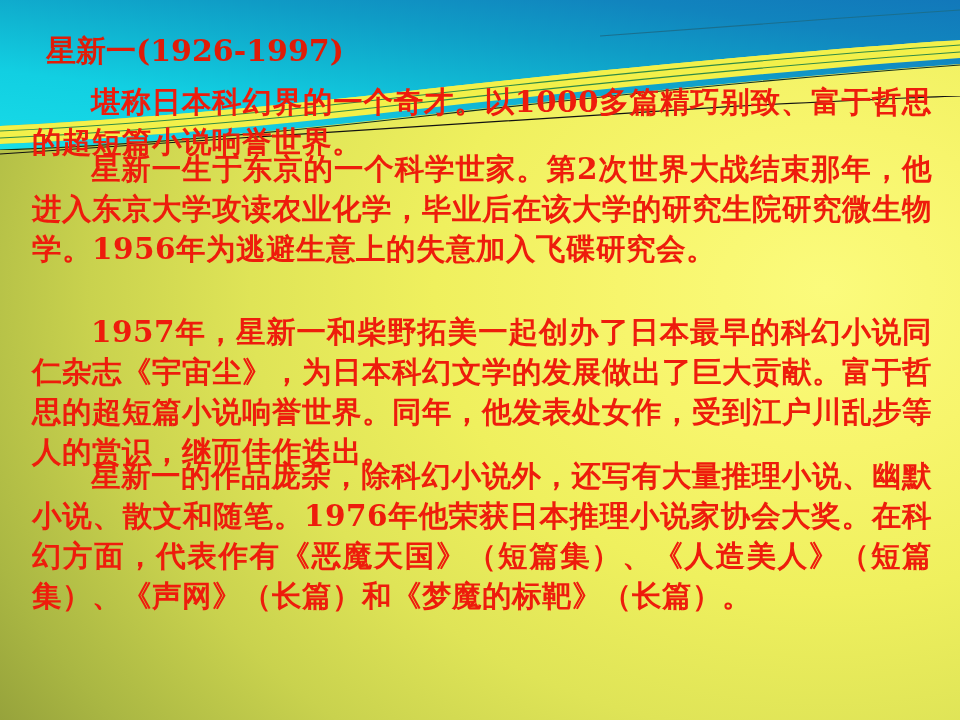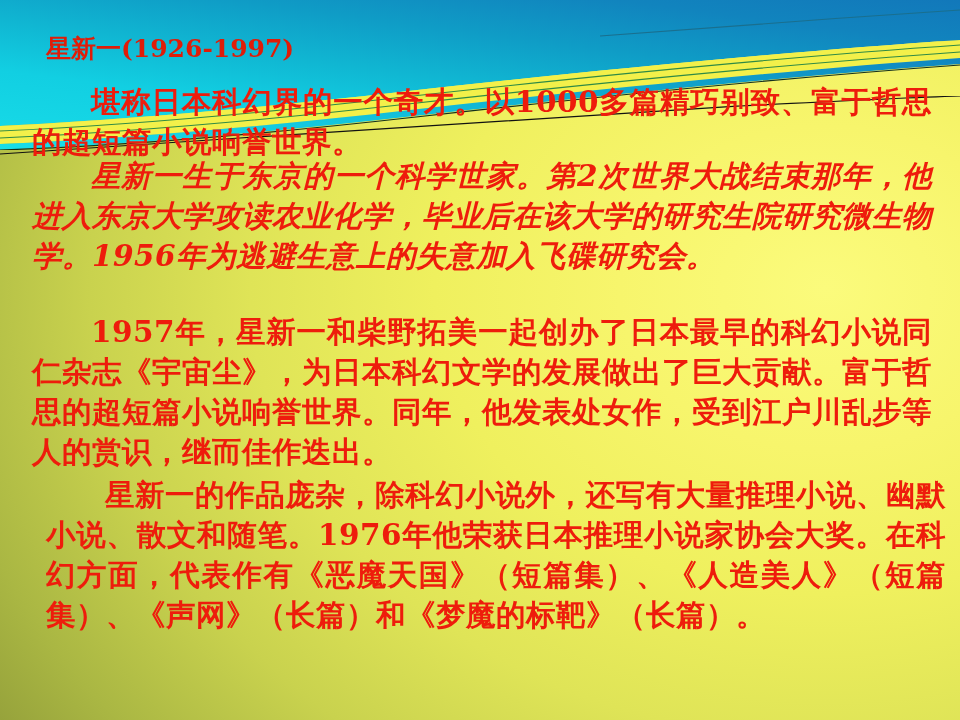--- a/index.html
+++ b/index.html
@@ -40,21 +40,21 @@
     left: 0; top: 0;
     width: 960px;
     padding: 0;
   }
 
   .slide-title {
     position: absolute;
     left: 46px;
     top: 36px;
     font-family: "DejaVu Serif", serif;
-    font-size: 25px;
+    font-size: 30px;
     font-weight: bold;
     color: #e01c08;
     letter-spacing: 0px;
     white-space: nowrap;
     line-height: 1.0;
   }
 
   .para {
     position: absolute;
     left: 32px;
@@ -64,23 +64,23 @@
     font-weight: bold;
     color: #ee1c0c;
     line-height: 40px;
     text-indent: 2em;
     letter-spacing: 0.5px;
     text-align: justify;
     text-justify: inter-ideograph;
   }
 
   #para-1 { top: 82px;  }
-  #para-2 { top: 156px; font-style: italic; }
+  #para-2 { top: 149px; }
   #para-3 { top: 312px; }
-  #para-4 { top: 475px; margin-left: 14px; }
+  #para-4 { top: 456px; }
 </style>
 </head>
 <body>
 
 <div id="slide">
 
   <svg id="wave-art" viewBox="0 0 960 150" preserveAspectRatio="none">
     <defs>
       <linearGradient id="gradBlue" x1="0" y1="1" x2="1" y2="0">
         <stop offset="0%" stop-color="#16d8e6"></stop>

